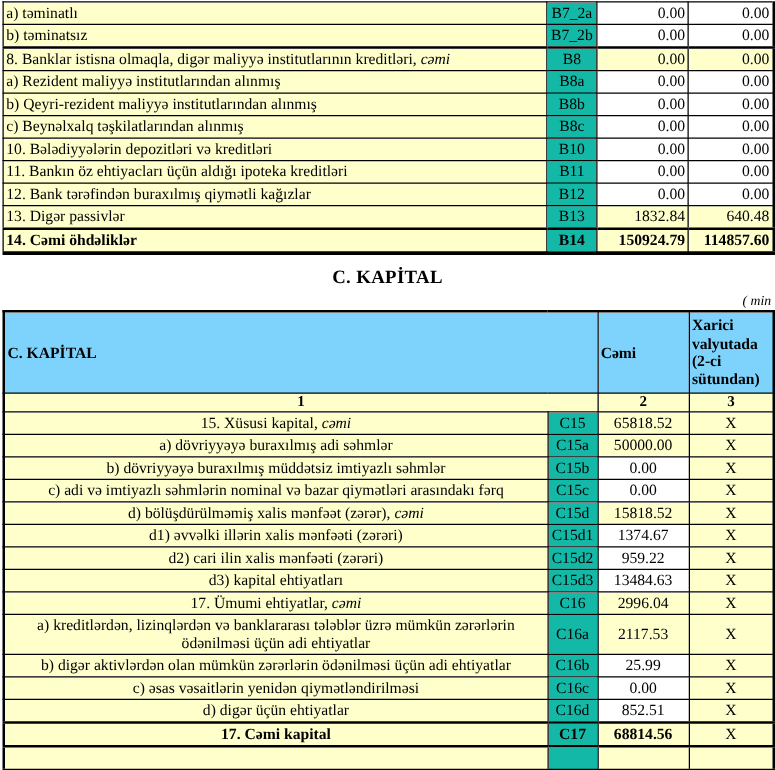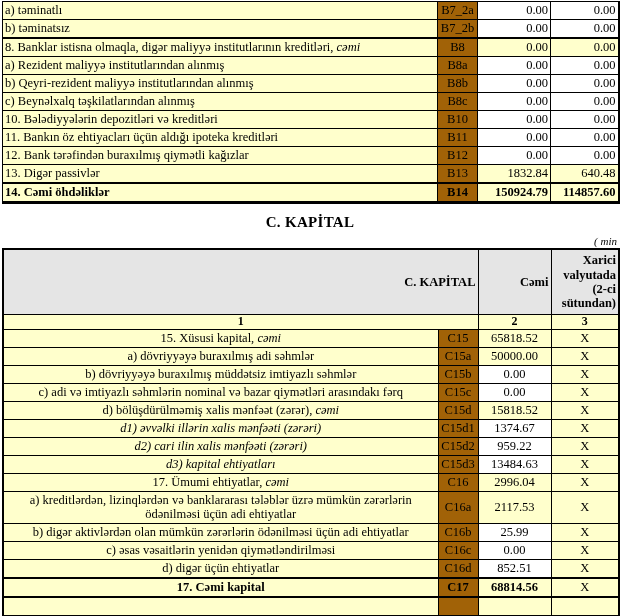--- a/index.html
+++ b/index.html
@@ -16,40 +16,40 @@
   table.cap{border:2px solid #000;border-bottom:3px solid #000;}
 
   col.c-label{width:435px;}
   col.c-code{width:40px;}
   col.c-v1{width:73px;}
   col.c-v2{width:68px;}
 
   td.lab{background:#FFFFCC;text-align:left;}
   td.ind0{padding-left:4px;}
   td.ind1{padding-left:15px;margin-top:48px;}
-  td.ind2{padding-left:31px;font-style:italic;}
-  td.code{background:#a16207;text-align:center;}
+  td.ind2{padding-left:31px;}
+  td.code{background:#14b8a6;text-align:center;}
   td.num{text-align:right;padding-right:4px;}
   td.y{background:#FFFFCC;}
   td.w{background:#ffffff;}
   td.xcell{background:#FFFFCC;text-align:center;}
   td.bl2{border-left-width:2px;margin-top:40px;}
   tr.tt td{border-top-width:2px;}
   tr.b td{font-weight:bold;}
   tr.b td.xcell{font-weight:normal;}
   tr.tall td{height:34px;}
   table.top td{height:15px;}
   table.cap tbody td{height:15px;text-align:center;}
 
   .heading{font-size:15px;font-weight:bold;text-align:center;
            margin:10px 0 4px 0;letter-spacing:0.3px;}
   .unit-note{font-size:11px;font-style:italic;text-align:right;
              padding-right:1px;margin-bottom:1px;}
 
-  tr.hdr td{font-weight:bold;text-align:right;height:62px;background:#e5e5e5;}
+  tr.hdr td{font-weight:bold;text-align:left;height:62px;background:#7dd3fc;}
   tr.colnum td{font-weight:bold;text-align:center;height:12px;
                background:#FFFFCC;font-size:12px;padding:0 2px;}
   i{font-style:italic;}
 </style>
 </head>
 <body>
 
 <div class="page">
 
   <table class="tbl top">

